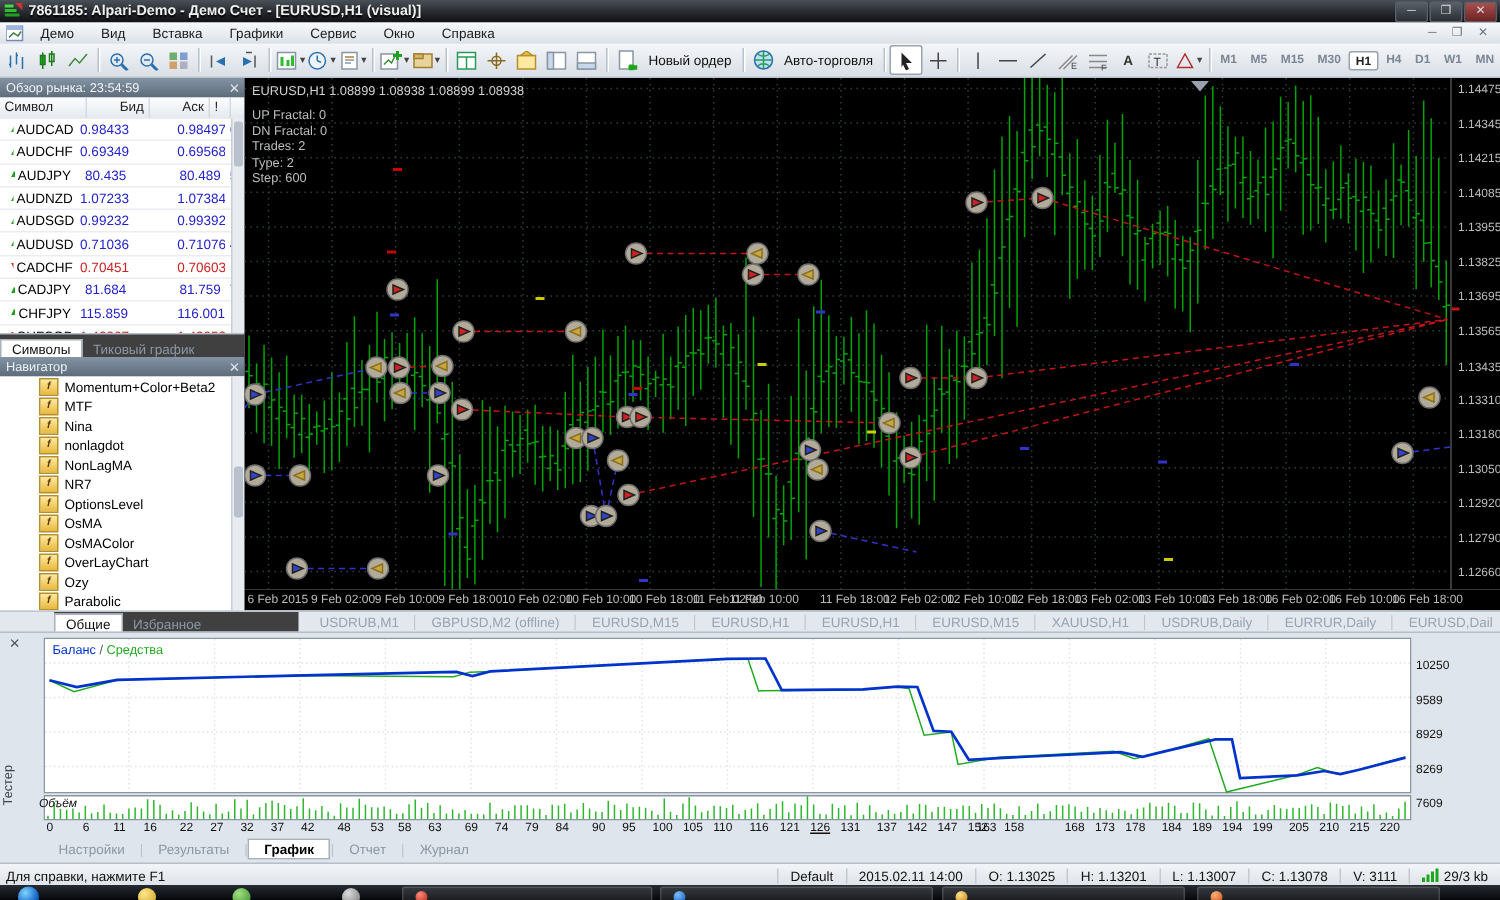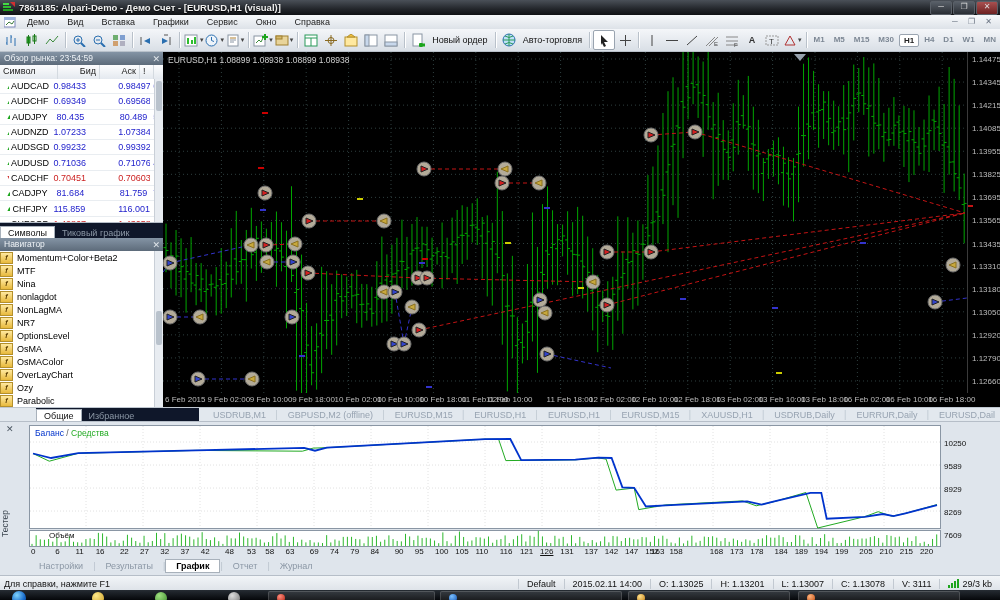--- a/index.html
+++ b/index.html
@@ -35,25 +35,25 @@
   .c-sym{width:58px;color:#000;display:flex;align-items:center;gap:2px;}
   .c-bid{width:42px;text-align:right;}
   .c-ask{width:40px;text-align:right;margin-left:28px;}
   .c-x{width:14px;text-align:right;color:#2222cc;}
   .up .c-bid,.up .c-ask{color:#2222cc;}
   .down .c-bid,.down .c-ask{color:#cc2222;}
   .arr{font-size:7px;}
   .up .arr{color:#1ca51c;} .down .arr{color:#d03030;}
   .vscroll{position:absolute;width:8px;background:#e8ecf1;border-left:1px solid #c9cfd7;}
   .vthumb{position:absolute;left:1px;width:6px;background:#b9c2cc;border-radius:2px;}
-  .ptabs{position:absolute;left:0;width:163px;height:16px;background:#0f172a;border-top:1px solid #b6bec8;display:flex;align-items:flex-end;}
+  .ptabs{position:absolute;left:0;width:163px;height:16px;background:#404040;border-top:1px solid #b6bec8;display:flex;align-items:flex-end;}
   .ptab{padding:1px 7px;color:#8b97a5;}
   .ptab.on{background:#fff;border:1px solid #a8b1bb;border-bottom:none;color:#111;}
   #nav-items{position:absolute;left:0;top:251px;width:163px;height:156px;background:#fff;overflow:hidden;}
-  .nitem{display:flex;align-items:center;height:13px;color:#000;white-space:nowrap;}
+  .nitem{display:flex;align-items:center;height:13px;padding-left:26px;color:#000;white-space:nowrap;}
   .fico{width:11px;height:10px;background:linear-gradient(#ffe9a0,#e8b93c);border:1px solid #b4902c;color:#5a3c00;font-size:7px;font-weight:bold;line-height:9px;text-align:center;margin-right:4px;font-style:italic;}
   
   #chart{position:absolute;left:163px;top:52px;width:804px;height:341px;background:#000;overflow:hidden;}
   #chart-head{position:absolute;left:5px;top:3px;color:#cfcfcf;font-size:8.5px;}
   #chart-info{position:absolute;left:5px;top:19px;color:#bdbdbd;font-size:8.5px;line-height:10.5px;}
   #price-axis{position:absolute;left:967px;top:52px;width:33px;height:341px;background:#000;border-left:1px solid #3a3a3a;overflow:hidden;}
   .pal{position:absolute;left:4px;color:#bdbdbd;font-size:8px;white-space:nowrap;}
   #time-axis{position:absolute;left:163px;top:393px;width:837px;height:14px;background:#000;overflow:hidden;}
   .tal{position:absolute;top:2px;color:#bdbdbd;font-size:8px;white-space:nowrap;}
   
@@ -62,21 +62,21 @@
   #chart-tabs .ct{padding:0 8px;}
   #chart-tabs .sep{color:#b8c2cc;}
   #tab-arrows{position:absolute;right:4px;color:#6a7482;font-size:8px;letter-spacing:2px;}
   
   #tester{position:absolute;left:0;top:421px;width:1000px;height:154px;background:#dfe5ec;border-top:1px solid #b6bec8;}
   #tester-close{position:absolute;left:6px;top:2px;color:#4a5560;font-size:9px;}
   #tester-vlabel{position:absolute;left:0px;top:88px;width:11px;color:#3c4650;font-size:8.5px;writing-mode:vertical-rl;transform:rotate(180deg);}
   #bal-wrap{position:absolute;left:29px;top:3px;}
   #legend{position:absolute;left:35px;top:6px;font-size:8.5px;z-index:3;}
   #vol-wrap{position:absolute;left:29px;top:108px;}
-  #vol-label{position:absolute;left:49px;top:109px;font-size:8px;color:#111;z-index:3;}
+  #vol-label{position:absolute;left:26px;top:109px;font-size:8px;color:#111;z-index:3;font-style:italic;}
   .tyl{position:absolute;left:944px;font-size:8px;color:#111;}
   #t-xlabels{position:absolute;left:29px;top:125px;width:915px;height:11px;}
   #t-xlabels span{position:absolute;font-size:8px;color:#111;}
   #tester-tabs{position:absolute;left:29px;top:137px;display:flex;align-items:center;color:#8b97a5;}
   #tester-tabs .tt{padding:1px 10px;}
   #tester-tabs .tt.on{background:#fff;border:1px solid #a8b1bb;color:#000;font-weight:bold;}
   #tester-tabs .sep{color:#b8c2cc;}
   
   #statusbar{position:absolute;left:0;top:575px;width:1000px;height:15px;background:linear-gradient(#f2f5f8,#dde2e8);border-top:1px solid #b6bec8;display:flex;align-items:center;color:#111;}
   #statusbar .seg{padding:0 8px;border-left:1px solid #c2c9d1;white-space:nowrap;}
@@ -1157,20 +1157,27 @@
           <circle cx="772" cy="250" r="7" fill="#b3ab99" stroke="#6e6e6e"></circle>
           <polygon points="769,247 776,250 769,253" fill="#3344cc" stroke="#222"></polygon>
         </g>
         <g>
           <circle cx="790" cy="213" r="7" fill="#b3ab99" stroke="#6e6e6e"></circle>
           <polygon points="793,210 786,213 793,216" fill="#c8a83c" stroke="#8a7020"></polygon>
         </g>
         <polygon points="631,2 643,2 637,9" fill="#97a2ae"></polygon>
       </svg>
     <div id="chart-head">EURUSD,H1  1.08899 1.08938 1.08899 1.08938</div>
+    <div id="chart-info">
+        <div>UP Fractal: 0</div>
+        <div>DN Fractal: 0</div>
+        <div>Trades: 2</div>
+        <div>Type: 2</div>
+        <div>Step: 600</div>
+      </div>
   </div>
   <div id="price-axis">
       <div class="pal" style="top: 3px;">1.14475</div>
       <div class="pal" style="top: 26.0633px;">1.14345</div>
       <div class="pal" style="top: 49.1266px;">1.14215</div>
       <div class="pal" style="top: 72.1899px;">1.14085</div>
       <div class="pal" style="top: 95.2532px;">1.13955</div>
       <div class="pal" style="top: 118.316px;">1.13825</div>
       <div class="pal" style="top: 141.38px;">1.13695</div>
       <div class="pal" style="top: 164.443px;">1.13565</div>

